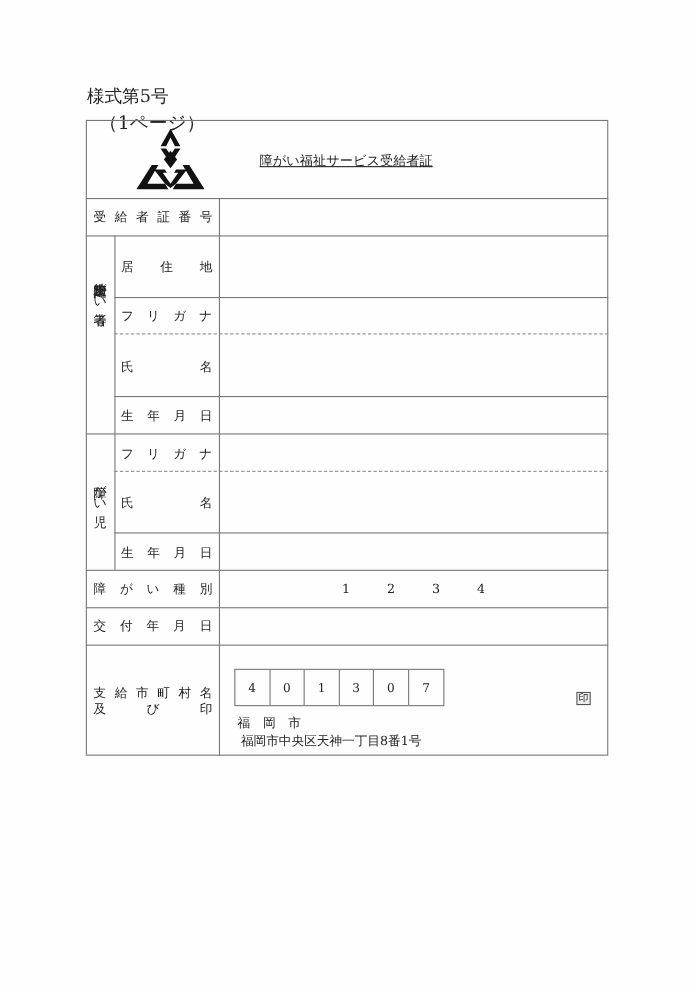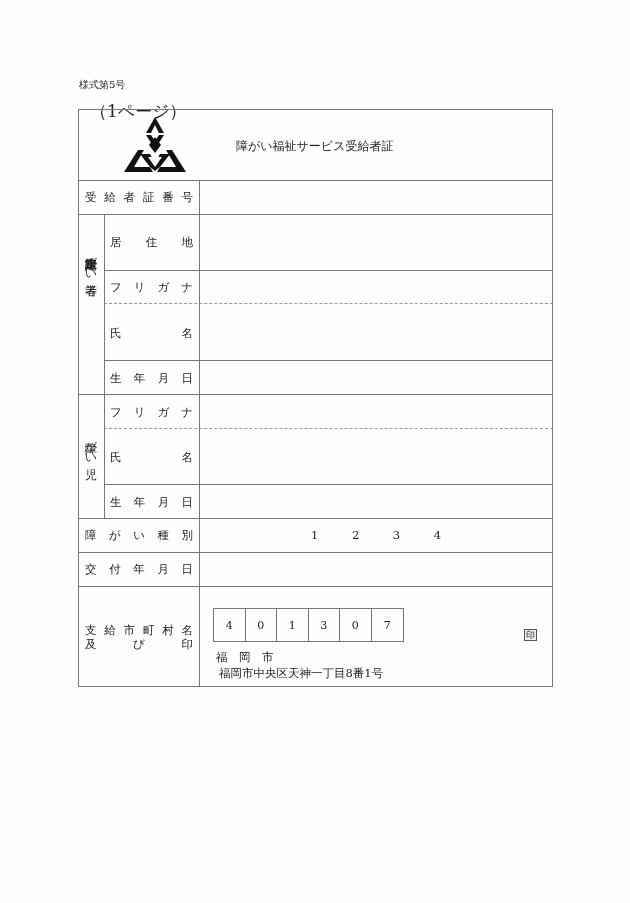--- a/index.html
+++ b/index.html
@@ -1,28 +1,28 @@
 <!DOCTYPE html>
 <html><head>
 <meta charset="utf-8">
 <style>
   html, body { margin:0; padding:0; background:#fefefe; }
   body { width:630px; height:903px; position:relative; overflow:hidden;
          font-family:"DejaVu Serif","Liberation Serif",serif; color:#222; }
   .abs { position:absolute; }
-  .form-no { left:79px; top:78px; font-size:10px; }
+  .form-no { left:79px; top:78px; font-size:16px; }
   .page-no { left:90px; top:100px; font-size:17px; }
   .tbl { position:absolute; left:78px; top:109px; width:475px; height:578px;
          border:1.3px solid #777; box-sizing:border-box; }
   .hline { position:absolute; height:0; border-top:1.3px solid #777; }
   .hline.dash { border-top:1.2px dashed #999; }
   .vline { position:absolute; width:0; border-left:1.3px solid #777; }
   .lbl { position:absolute; font-size:11.5px; display:flex; justify-content:space-between; }
   .vt { position:absolute; writing-mode:vertical-rl; font-size:12px; letter-spacing:0; line-height:14px; }
-  .title { position:absolute; left:236px; top:138px; font-size:12px; }
+  .title { position:absolute; left:236px; top:138px; font-size:12px;text-decoration:underline; }
   .digits { position:absolute; left:213px; top:608px; display:flex;
             border:1.2px solid #777; }
   .digit { width:31.5px; height:32px; display:flex; align-items:center; justify-content:center;
            font-size:11px; border-right:1.2px solid #777; box-sizing:border-box; }
   .digit:last-child { border-right:none; }
   .seal { position:absolute; left:524px; top:629px; font-size:9px; border:1px solid #555;
           padding:0 1px; line-height:10px; background:#eee; }
   .small { font-size:11.5px; }
 </style>
 </head>

